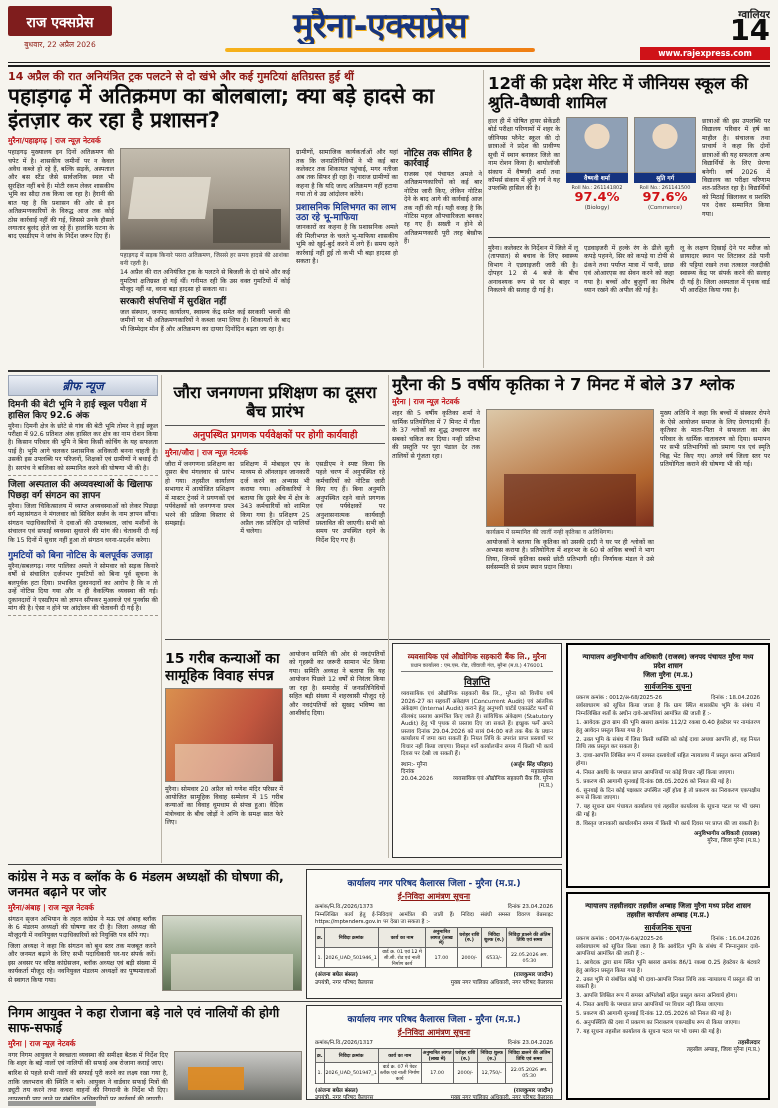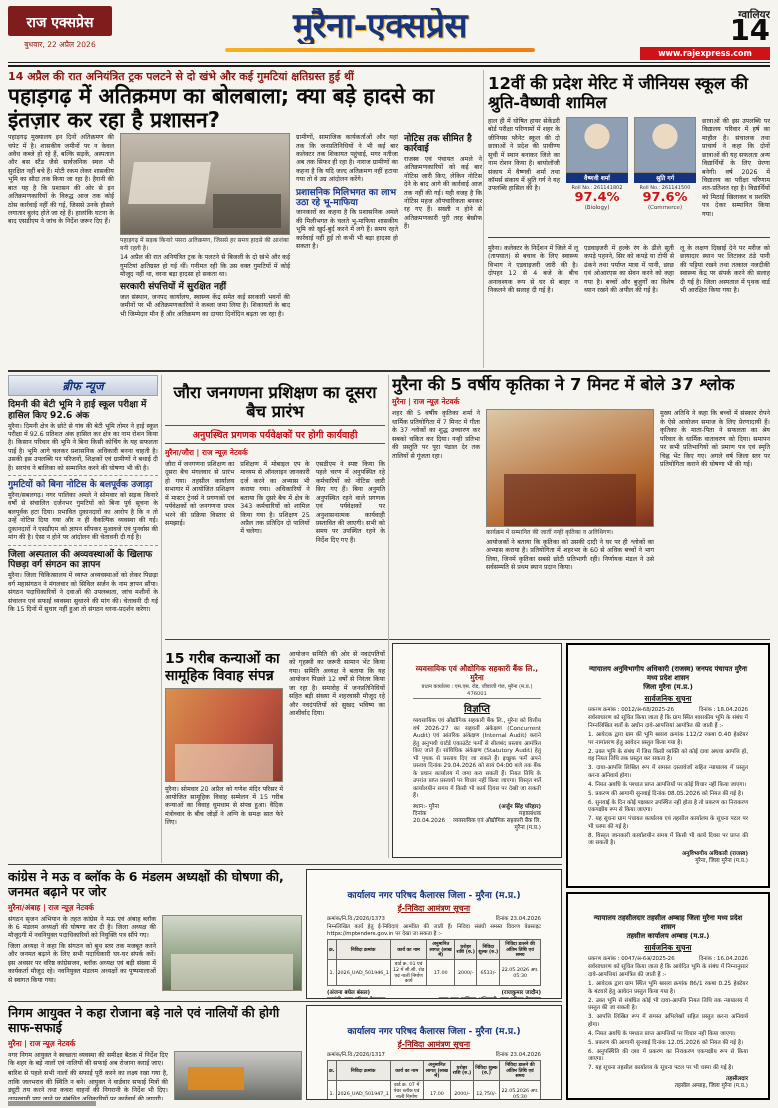--- a/index.html
+++ b/index.html
@@ -55,21 +55,21 @@
   .brief-h{font-size:9px;font-weight:800;line-height:1.2;margin-bottom:1px;}
   .brief-h.blue{color:#1c3a8f;}
   
   .stu{width:62px;text-align:center;flex:none;}
   .stu .ph{height:54px;}
   .stu .nm{background:#15337f;color:#fff;font-size:6px;font-weight:700;padding:1px 0;}
   .stu .roll{font-size:5px;color:#333;margin-top:1px;}
   .stu .pct{font-size:13px;font-weight:800;color:#d01317;line-height:1.1;}
   .stu .str{font-size:5.5px;color:#333;}
   
-  .notice{border:1px solid #333;background:#fbfaf5;padding:20px;box-sizing:border-box;}
+  .notice{border:1px solid #333;background:#fbfaf5;padding:8px;box-sizing:border-box;}
   .notice-bold{border:2px solid #000;}
   .n-name{font-size:7.5px;font-weight:800;text-align:center;color:#8f1712;line-height:1.2;}
   .n-addr{font-size:5.2px;text-align:center;color:#333;border-bottom:1px solid #777;padding-bottom:2px;margin-bottom:2px;}
   .n-title{font-size:10px;font-weight:800;text-align:center;text-decoration:underline;margin:1px 0 2px;}
   .l-head{font-size:6.8px;font-weight:800;text-align:center;line-height:1.3;}
   .l-sub{font-size:7.5px;font-weight:800;text-align:center;text-decoration:underline;margin:2px 0;}
   .l-ref{display:flex;justify-content:space-between;font-size:5.4px;margin:1px 0;}
   .l-item{font-size:5.7px;line-height:1.32;text-align:justify;margin-bottom:1.5px;}
   .sig-row{display:flex;justify-content:space-between;font-size:5.6px;margin-top:3px;}
   .sig{line-height:1.3;}
@@ -98,20 +98,21 @@
 
   <div class="abs edition" style="left:630px;top:7px;width:140px;">ग्वालियर</div>
   <div class="abs pagenum" style="left:700px;top:16px;width:70px;">14</div>
   <div class="abs webstrip" style="left:640px;top:47px;width:130px;height:13px;">www.rajexpress.com</div>
 
   <div class="abs hdr-rule" style="left:8px;top:62px;width:762px;"></div>
 
   <div class="abs" style="left:8px;top:70px;width:474px;height:298px;">
     <div class="kicker">14 अप्रैल की रात अनियंत्रित ट्रक पलटने से दो खंभे और कई गुमटियां क्षतिग्रस्त हुई थीं</div>
     <div class="h-xl" style="margin-top:2px;">पहाड़गढ़ में अतिक्रमण का बोलबाला; क्या बड़े हादसे का इंतज़ार कर रहा है प्रशासन?</div>
+    <div class="byline">मुरैना/पहाड़गढ़ | राज न्यूज़ नेटवर्क</div>
     <div class="cols">
       <div style="width:106px;flex:none;">
         <div class="body6">पहाड़गढ़ मुख्यालय इन दिनों अतिक्रमण की चपेट में है। शासकीय जमीनों पर न केवल अवैध कब्जे हो रहे हैं, बल्कि सड़कें, अस्पताल और बस स्टैंड जैसे सार्वजनिक स्थल भी सुरक्षित नहीं बचे हैं। मोटी रकम लेकर शासकीय भूमि का सौदा तक किया जा रहा है। हैरानी की बात यह है कि प्रशासन की ओर से इन अतिक्रमणकारियों के विरुद्ध आज तक कोई ठोस कार्रवाई नहीं की गई, जिससे उनके हौसले लगातार बुलंद होते जा रहे हैं। हालांकि घटना के बाद एसडीएम ने जांच के निर्देश जरूर दिए हैं।</div>
       </div>
       <div style="width:170px;flex:none;">
         <div class="photo ph-truck" style="height:100px;">
           <div class="shape s1"></div>
           <div class="shape s2"></div>
         </div>
         <div class="caption">पहाड़गढ़ में सड़क किनारे पसरा अतिक्रमण, जिससे हर समय हादसे की आशंका बनी रहती है।</div>
@@ -170,27 +171,27 @@
   </div>
 
   <div class="abs rule" style="left:8px;top:370px;width:762px;border-top:2px solid #333;"></div>
 
   <div class="abs" style="left:8px;top:375px;width:150px;height:488px;">
     <div class="brief-bar">ब्रीफ न्यूज</div>
     <div class="brief-item">
       <div class="brief-h">दिमनी की बेटी भूमि ने हाई स्कूल परीक्षा में हासिल किए 92.6 अंक</div>
       <div class="body6">मुरैना। दिमनी क्षेत्र के छोटे से गांव की बेटी भूमि तोमर ने हाई स्कूल परीक्षा में 92.6 प्रतिशत अंक हासिल कर क्षेत्र का नाम रोशन किया है। किसान परिवार की भूमि ने बिना किसी कोचिंग के यह सफलता पाई है। भूमि आगे चलकर प्रशासनिक अधिकारी बनना चाहती है। उसकी इस उपलब्धि पर परिजनों, शिक्षकों एवं ग्रामीणों ने बधाई दी है। सरपंच ने बालिका को सम्मानित करने की घोषणा भी की है।</div>
     </div>
+    <div class="brief-item" style="border-bottom:none;">
+      <div class="brief-h">जिला अस्पताल की अव्यवस्थाओं के खिलाफ पिछड़ा वर्ग संगठन का ज्ञापन</div>
+      <div class="body6">मुरैना। जिला चिकित्सालय में व्याप्त अव्यवस्थाओं को लेकर पिछड़ा वर्ग महासंगठन ने मंगलवार को सिविल सर्जन के नाम ज्ञापन सौंपा। संगठन पदाधिकारियों ने दवाओं की उपलब्धता, जांच मशीनों के संचालन एवं सफाई व्यवस्था सुधारने की मांग की। चेतावनी दी गई कि 15 दिनों में सुधार नहीं हुआ तो संगठन धरना-प्रदर्शन करेगा।</div>
+    </div>
     <div class="brief-item">
       <div class="brief-h blue">गुमटियों को बिना नोटिस के बलपूर्वक उजाड़ा</div>
       <div class="body6">मुरैना/सबलगढ़। नगर पालिका अमले ने सोमवार को सड़क किनारे वर्षों से संचालित दर्जनभर गुमटियों को बिना पूर्व सूचना के बलपूर्वक हटा दिया। प्रभावित दुकानदारों का आरोप है कि न तो उन्हें नोटिस दिया गया और न ही वैकल्पिक व्यवस्था की गई। दुकानदारों ने एसडीएम को ज्ञापन सौंपकर मुआवजे एवं पुनर्वास की मांग की है। ऐसा न होने पर आंदोलन की चेतावनी दी गई है।</div>
-    </div>
-    <div class="brief-item" style="border-bottom:none;">
-      <div class="brief-h">जिला अस्पताल की अव्यवस्थाओं के खिलाफ पिछड़ा वर्ग संगठन का ज्ञापन</div>
-      <div class="body6">मुरैना। जिला चिकित्सालय में व्याप्त अव्यवस्थाओं को लेकर पिछड़ा वर्ग महासंगठन ने मंगलवार को सिविल सर्जन के नाम ज्ञापन सौंपा। संगठन पदाधिकारियों ने दवाओं की उपलब्धता, जांच मशीनों के संचालन एवं सफाई व्यवस्था सुधारने की मांग की। चेतावनी दी गई कि 15 दिनों में सुधार नहीं हुआ तो संगठन धरना-प्रदर्शन करेगा।</div>
     </div>
   </div>
 
   <div class="abs vsep" style="left:161px;top:375px;height:488px;"></div>
 
   <div class="abs" style="left:165px;top:375px;width:220px;height:260px;margin-top:8px;">
     <div class="h-lg" style="text-align:center;">जौरा जनगणना प्रशिक्षण का दूसरा बैच प्रारंभ</div>
     <div class="deck">अनुपस्थित प्रगणक पर्यवेक्षकों पर होगी कार्यवाही</div>
     <div class="byline">मुरैना/जौरा | राज न्यूज़ नेटवर्क</div>
     <div class="cols">

